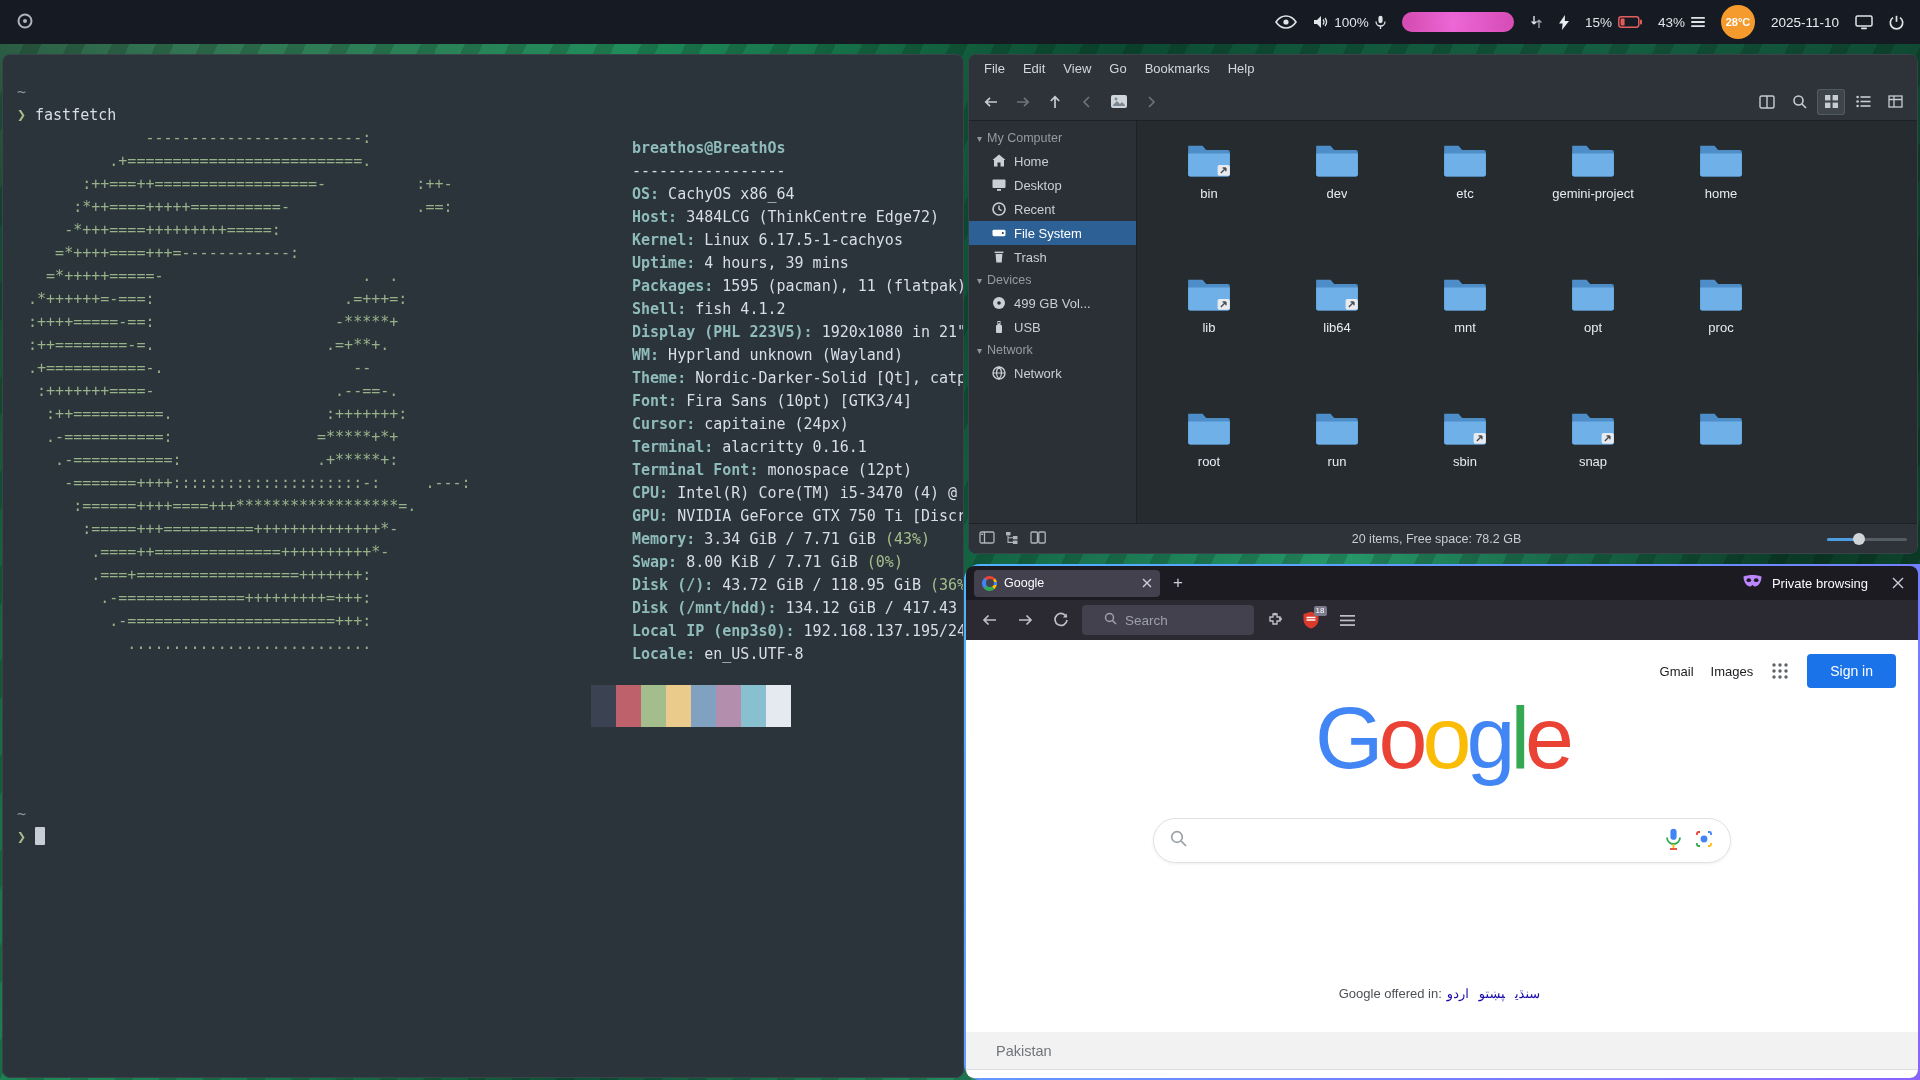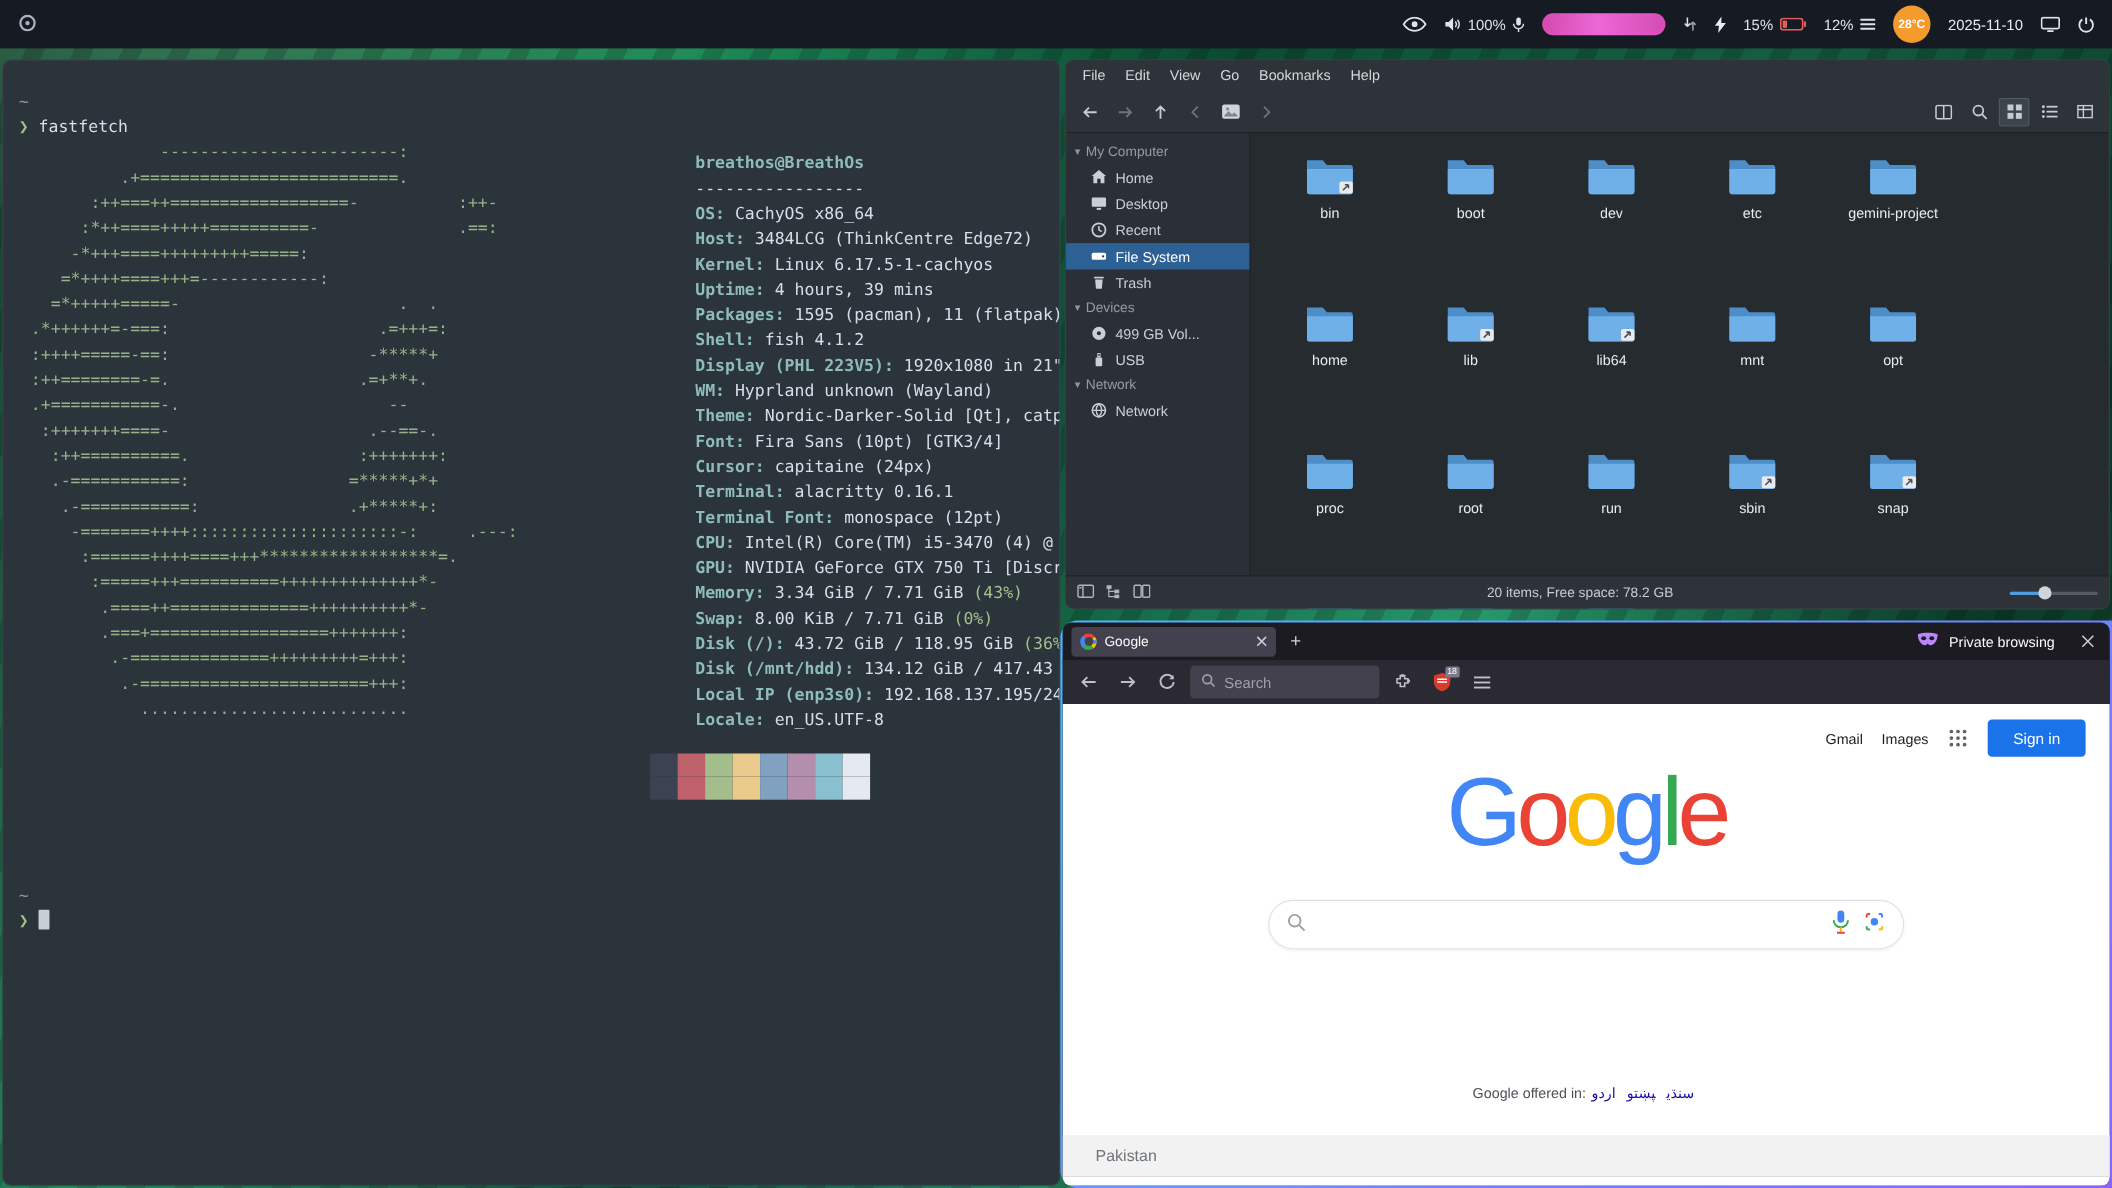--- a/index.html
+++ b/index.html
@@ -102,21 +102,21 @@
   .g-fav .bar{position:absolute;right:0;top:6px;width:7px;height:3.5px;background:#4285f4;}
   .ff-navbar{height:40px;background:#2b2a33;display:flex;align-items:center;padding:0 8px;gap:6px;
     color:#bfbfc9;flex:0 0 auto;}
   .ff-nbtn{width:30px;height:30px;display:flex;align-items:center;justify-content:center;border-radius:4px;}
   .ff-urlbar{width:502px;height:30px;background:#42414d;border-radius:4px;display:flex;align-items:center;
     padding:0 10px;gap:7px;font-size:13.5px;}
   .url{flex:1;white-space:nowrap;overflow:hidden;}
   .u-dim{color:#9f9fad;}
   .u-host{color:#fbfbfe;}
   .ff-searchbar{width:172px;height:30px;background:#42414d;border-radius:4px;display:flex;align-items:center;
-    padding:0 10px;gap:8px;color:#9f9fad;font-size:13.5px;}
+    padding:0 22px;gap:8px;color:#9f9fad;font-size:13.5px;}
   .ublock{width:21px;height:21px;position:relative;display:flex;align-items:center;justify-content:center;}
   .ublock .badge{position:absolute;top:-4px;right:-5px;background:#7a7a8c;color:#fff;font-size:8px;
     line-height:10px;padding:0 2px;border-radius:2px;}
   .ff-content{flex:1;background:#fff;position:relative;color:#202124;}
   .g-header{position:absolute;top:14px;right:22px;display:flex;align-items:center;gap:17px;}
   .g-link{font-size:13px;color:#202124;text-decoration:none;}
   .g-apps{display:flex;width:20px;height:20px;align-items:center;justify-content:center;}
   .g-signin{background:#1a73e8;color:#fff;border:none;border-radius:4px;padding:9px 23px;font-size:14px;
     font-family:"Liberation Sans",sans-serif;}
   .g-logo{position:absolute;top:54px;left:0;right:0;text-align:center;font-size:88px;font-weight:500;
@@ -183,21 +183,21 @@
       <span>15%</span>
       <span class="tb-icon">
         <svg width="24" height="12" viewBox="0 0 24 12">
             <rect x="0.8" y="0.8" width="20" height="10.4" rx="2.4" fill="none" stroke="#e25d5d" stroke-width="1.5"></rect>
             <rect x="2.6" y="2.6" width="4" height="6.8" rx="1" fill="#e25d5d"></rect>
             <rect x="22" y="3.4" width="2" height="5.2" rx="1" fill="#e25d5d"></rect>
           </svg>
       </span>
     </span>
     <span class="tb-group">
-      <span>12%</span>
+      <span>43%</span>
       <span class="tb-icon">
         <svg width="14" height="12" viewBox="0 0 14 12">
             <rect y="1" width="14" height="1.8" rx="0.9" fill="#dfe3ea"></rect>
             <rect y="5.1" width="14" height="1.8" rx="0.9" fill="#dfe3ea"></rect>
             <rect y="9.2" width="14" height="1.8" rx="0.9" fill="#dfe3ea"></rect>
           </svg>
       </span>
     </span>
     <span class="temp">28°C</span>
     <span class="date">2025-11-10</span>
@@ -469,27 +469,20 @@
             <rect x="44" y="33" width="17" height="15" rx="2.5" fill="#e8eaed"></rect>
             <path d="M48.5 44l7-7M55.5 37h-4.6M55.5 37v4.6" stroke="#4a4f55" stroke-width="2" fill="none"></path>
           </svg>
           <div class="flabel">bin</div>
         </div>
         <div class="fcell">
           <svg width="46" height="38" viewBox="0 0 64 52">
             <path d="M3 6h20l5 6h30a3 3 0 0 1 3 3v31a3 3 0 0 1-3 3H6a3 3 0 0 1-3-3z" fill="#4d8ec9"></path>
             <path d="M3 17h58v29a3 3 0 0 1-3 3H6a3 3 0 0 1-3-3z" fill="#6fb0e8"></path>
           </svg>
-          <div class="flabel">boot</div>
-        </div>
-        <div class="fcell">
-          <svg width="46" height="38" viewBox="0 0 64 52">
-            <path d="M3 6h20l5 6h30a3 3 0 0 1 3 3v31a3 3 0 0 1-3 3H6a3 3 0 0 1-3-3z" fill="#4d8ec9"></path>
-            <path d="M3 17h58v29a3 3 0 0 1-3 3H6a3 3 0 0 1-3-3z" fill="#6fb0e8"></path>
-          </svg>
           <div class="flabel">dev</div>
         </div>
         <div class="fcell">
           <svg width="46" height="38" viewBox="0 0 64 52">
             <path d="M3 6h20l5 6h30a3 3 0 0 1 3 3v31a3 3 0 0 1-3 3H6a3 3 0 0 1-3-3z" fill="#4d8ec9"></path>
             <path d="M3 17h58v29a3 3 0 0 1-3 3H6a3 3 0 0 1-3-3z" fill="#6fb0e8"></path>
           </svg>
           <div class="flabel">etc</div>
         </div>
         <div class="fcell">

